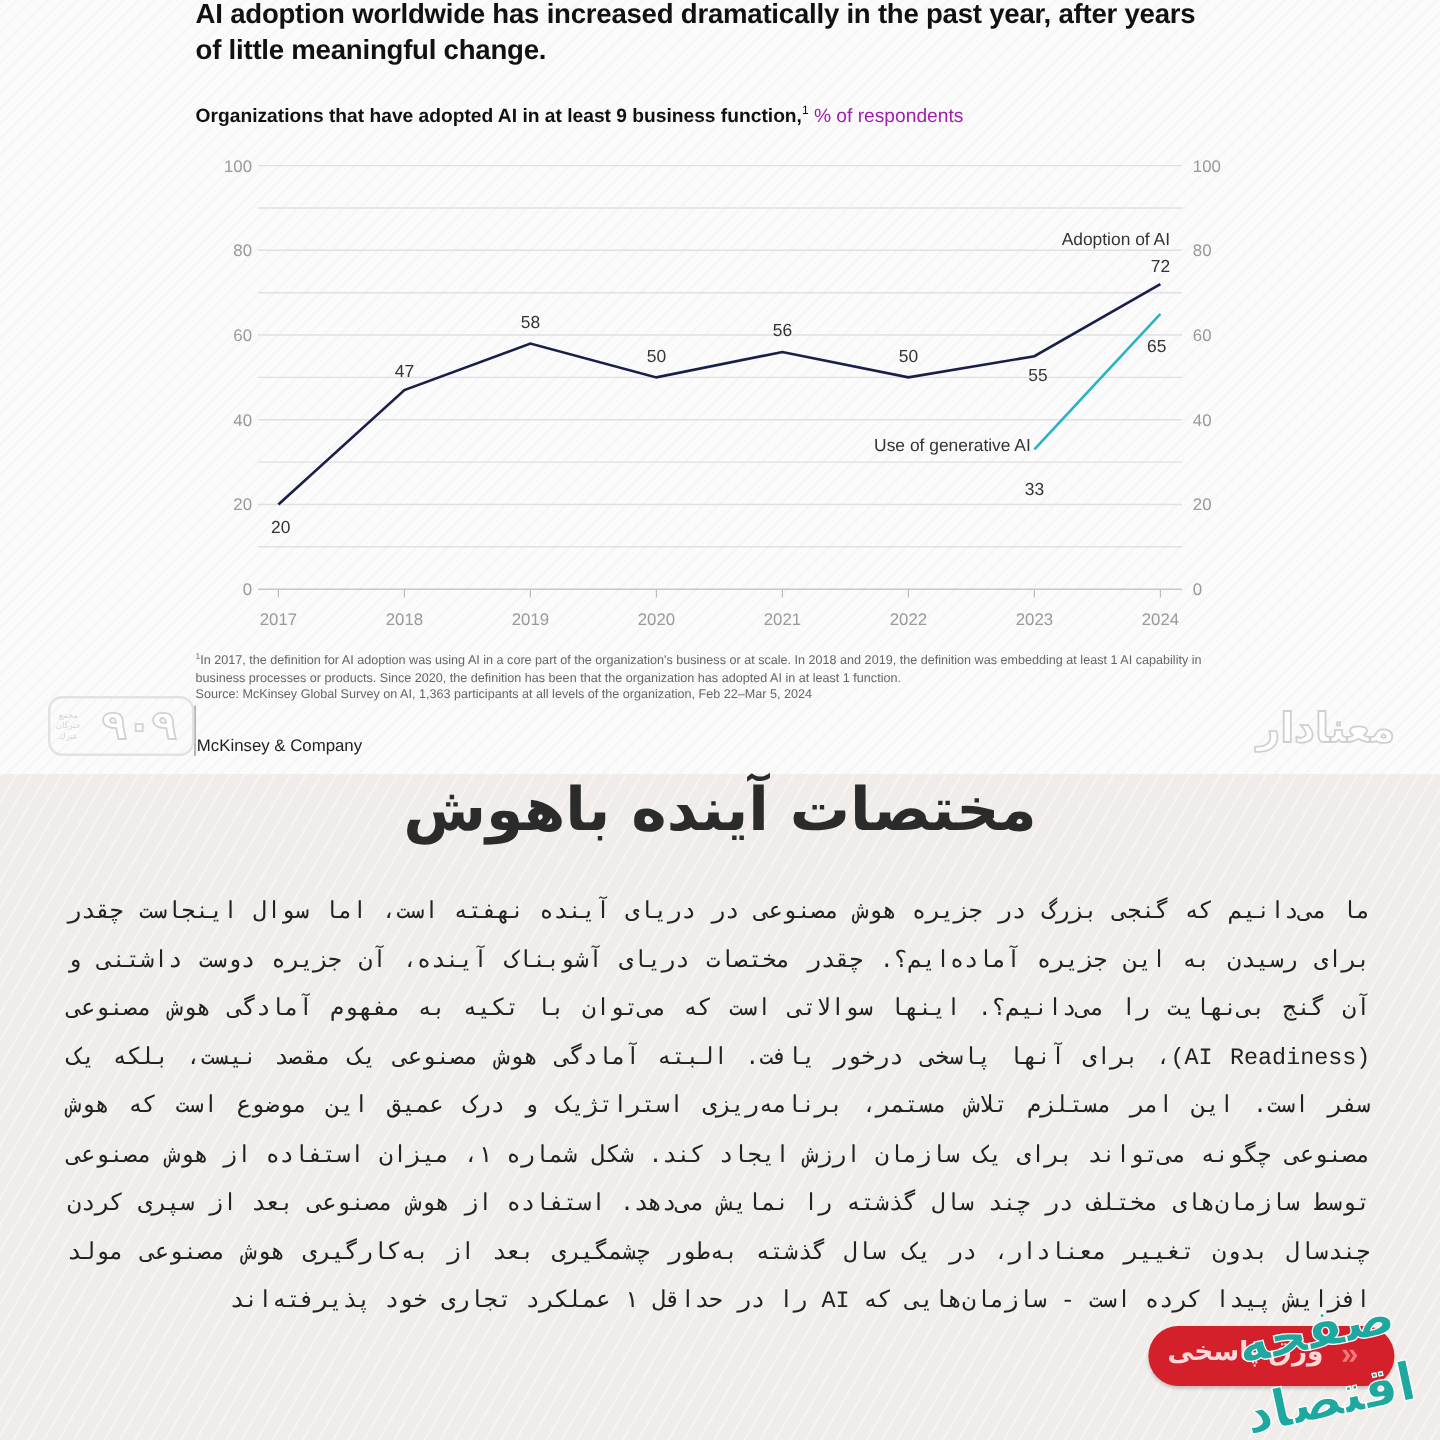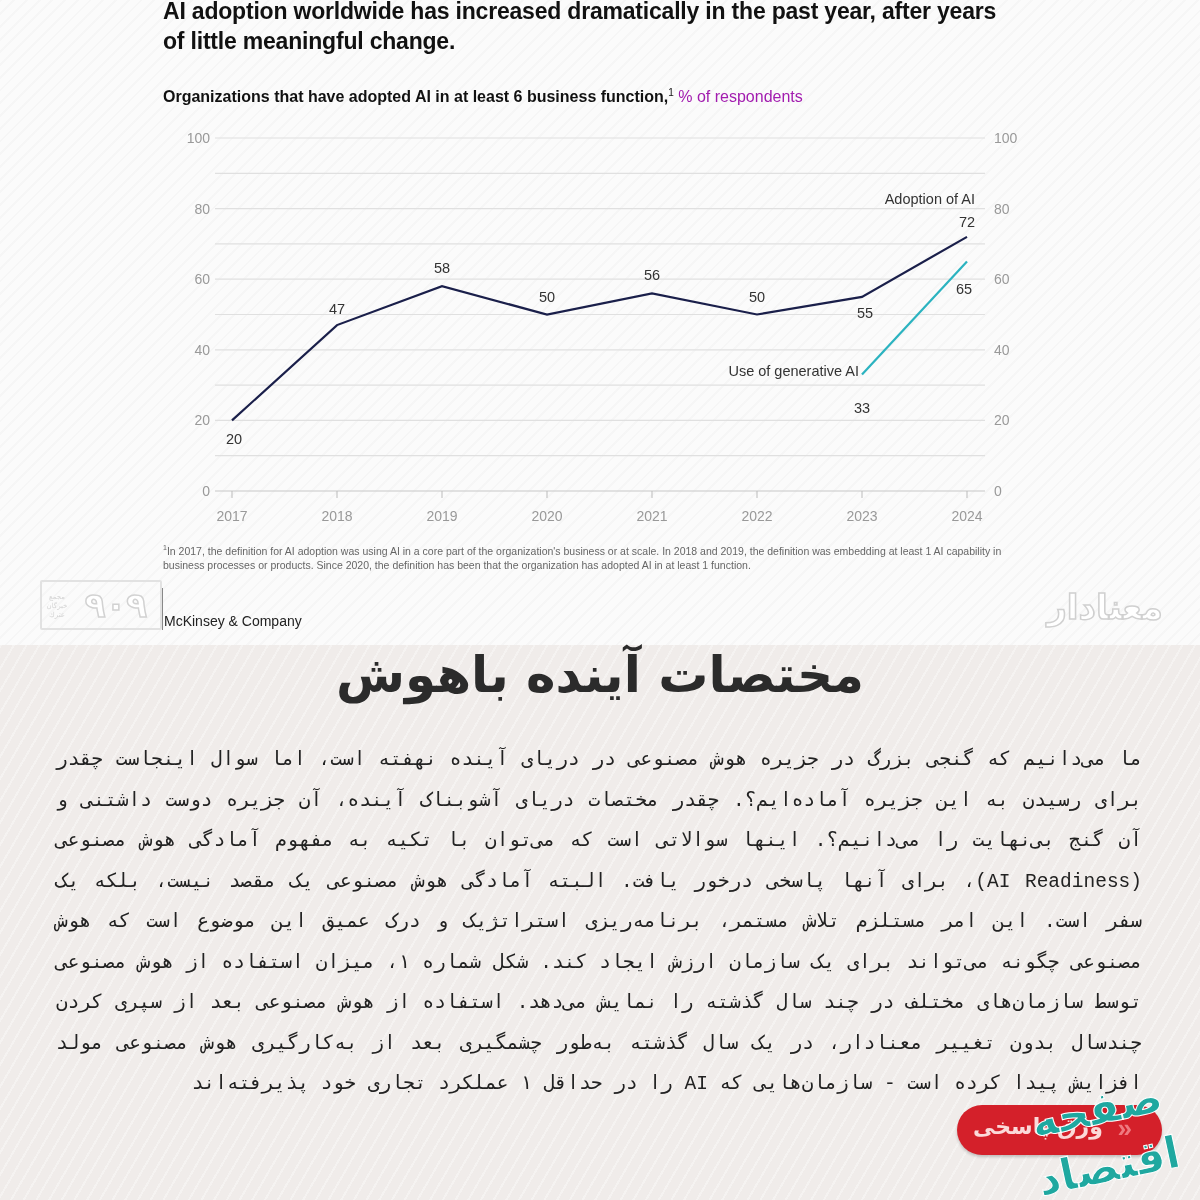--- a/index.html
+++ b/index.html
@@ -38,21 +38,21 @@
   }
   .brand {
     position: absolute; left: 164px; top: 613px;
     font-size: 14px; color: #222;
   }
   .brand-rule {
     position: absolute; left: 162px; top: 588px; width: 1px; height: 42px; background: #888;
   }
   .logo-left {
     position: absolute; left: 40px; top: 580px; width: 122px; height: 50px;
-    border: 2px solid #e2e2e2; border-radius: 2px;
+    border: 2px solid #e2e2e2; border-radius: 12px;
     display: flex; align-items: center;
   }
   .logo-left .small {
     width: 30px; font-size: 7px; line-height: 9px; color: #d4d4d4; text-align: center; direction: rtl;
   }
   .logo-left .big {
     flex: 1; font-size: 34px; font-weight: bold; color: #fff;
     -webkit-text-stroke: 1.5px #d2d2d2; text-align: center; letter-spacing: -2px;
     font-family: "DejaVu Sans", sans-serif;
   }
@@ -94,21 +94,21 @@
 </style>
 </head>
 <body>
 
 <div class="top"></div>
 <div class="bottom"></div>
 
 <h1 class="headline">AI adoption worldwide has increased dramatically in the past year, after years of little meaningful change.</h1>
 
 <div class="subtitle">
-  <b>Organizations that have adopted AI in at least 6 business function,</b><sup>1</sup><span class="unit"> % of respondents</span>
+  <b>Organizations that have adopted AI in at least 9 business function,</b><sup>1</sup><span class="unit"> % of respondents</span>
 </div>
 
 <svg class="chart-svg" width="1200" height="540" viewBox="0 0 1200 540">
   <g id="grid">
       <line x1="215" x2="985" y1="491" y2="491" stroke="#c8c8c8" stroke-width="1.2"></line>
       <line x1="215" x2="985" y1="455.7" y2="455.7" stroke="#e0e0e0" stroke-width="1.2"></line>
       <line x1="215" x2="985" y1="420.4" y2="420.4" stroke="#e0e0e0" stroke-width="1.2"></line>
       <line x1="215" x2="985" y1="385.1" y2="385.1" stroke="#e0e0e0" stroke-width="1.2"></line>
       <line x1="215" x2="985" y1="349.8" y2="349.8" stroke="#e0e0e0" stroke-width="1.2"></line>
       <line x1="215" x2="985" y1="314.5" y2="314.5" stroke="#e0e0e0" stroke-width="1.2"></line>
@@ -167,20 +167,21 @@
       <text x="967" y="226.84" text-anchor="middle" font-size="14.5" fill="#333" font-family="Liberation Sans, sans-serif">72</text>
       <text x="862" y="412.51" text-anchor="middle" font-size="14.5" fill="#333" font-family="Liberation Sans, sans-serif">33</text>
       <text x="964" y="293.55" text-anchor="middle" font-size="14.5" fill="#333" font-family="Liberation Sans, sans-serif">65</text>
       <text x="975" y="204" text-anchor="end" font-size="14.5" fill="#333" font-family="Liberation Sans, sans-serif">Adoption of AI</text>
       <text x="859" y="376" text-anchor="end" font-size="14.5" fill="#333" font-family="Liberation Sans, sans-serif">Use of generative AI</text>
     </g>
 </svg>
 
 <div class="notes">
   <div><sup style="font-size:7px">1</sup><span>In 2017, the definition for AI adoption was using AI in a core part of the organization's business or at scale. In 2018 and 2019, the definition was embedding at least 1 AI capability in business processes or products. Since 2020, the definition has been that the organization has adopted AI in at least 1 function.</span></div>
+  <div>Source: McKinsey Global Survey on AI, 1,363 participants at all levels of the organization, Feb 22–Mar 5, 2024</div>
 </div>
 <div class="brand-rule"></div>
 <div class="brand">McKinsey &amp; Company</div>
 
 <div class="logo-left">
   <div class="small">مجمع خبرگان عترك</div>
   <div class="big">۹۰۹</div>
 </div>
 <div class="logo-right">معنادار</div>
 

